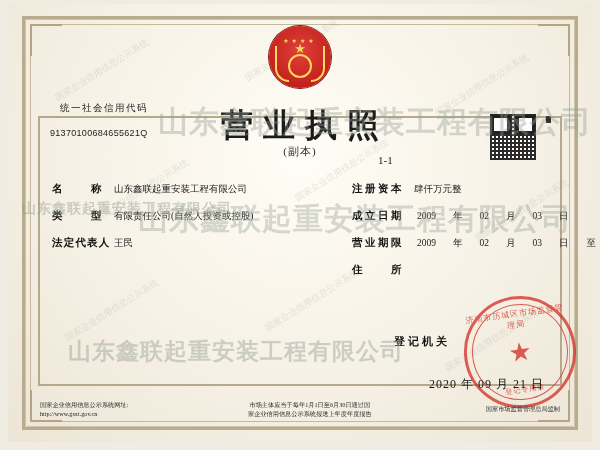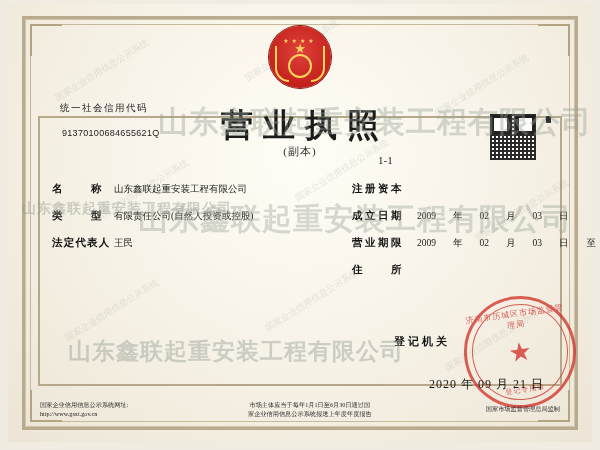--- a/index.html
+++ b/index.html
@@ -161,21 +161,21 @@
     position: absolute;
     left: 52px;
     top: 98px;
     font-family: "Liberation Serif", serif;
     font-size: 9.5px;
     color: #1c1c1c;
     letter-spacing: 1.5px;
   }
   .credit-value {
     position: absolute;
-    left: 54px;
+    left: 42px;
     top: 124px;
     font-family: "Liberation Sans", sans-serif;
     font-size: 9px;
     color: #1c1c1c;
     letter-spacing: 0.3px;
   }
 
   
   .qr {
     position: absolute;
@@ -464,20 +464,21 @@
         <div class="f-label wide">法定代表人</div>
         <div class="f-value hand">王民</div>
       </div>
       <div class="row">
       </div>
     </div>
 
     <div class="fields-right">
       <div class="row">
         <div class="f-label">注册资本</div>
+        <div class="f-value hand">肆仟万元整</div>
       </div>
 
       <div class="row">
         <div class="f-label">成立日期</div>
         <div class="f-value hand date-row">
           <span class="num">2009</span>
           <span>年</span>
           <span class="num">02</span>
           <span>月</span>
           <span class="num">03</span>

